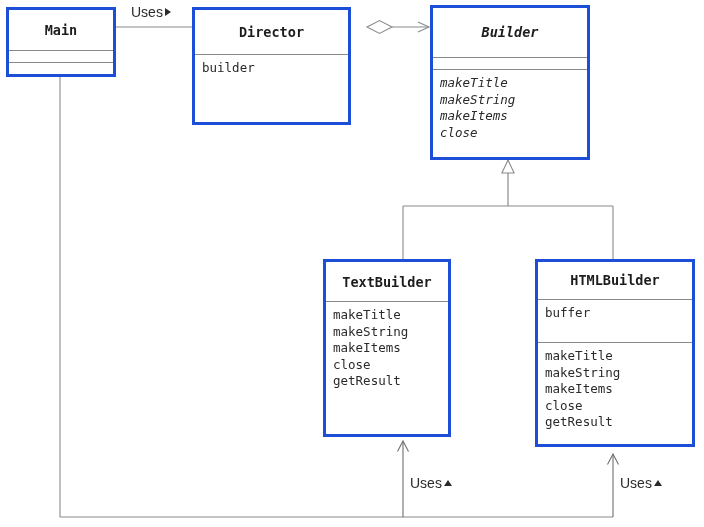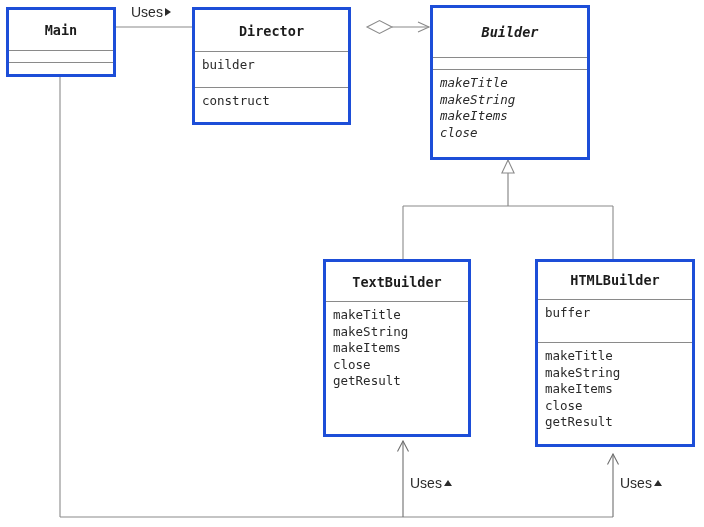--- a/index.html
+++ b/index.html
@@ -140,37 +140,34 @@
     <div class="uml-title" style="height:44px;">Main</div>
     <div class="uml-compartment empty" style="height:13px;"></div>
     <div class="uml-compartment empty" style="height:13px;"></div>
   </div>
 
   <div class="uml-class" style="left:192px; top:7px; width:159px; height:118px;">
     <div class="uml-title" style="height:44px;">Director</div>
     <div class="uml-compartment" style="height:37px;">
       <div class="member">builder</div>
     </div>
-    <div class="uml-compartment" style="height:37px;">
-      <div class="member">construct</div>
-    </div>
   </div>
 
   <div class="uml-class" style="left:430px; top:5px; width:160px; height:155px;">
     <div class="uml-title abstract" style="height:50px;">Builder</div>
     <div class="uml-compartment empty" style="height:13px;"></div>
     <div class="uml-compartment abstract" style="height:90px;">
       <div class="member">makeTitle</div>
       <div class="member">makeString</div>
       <div class="member">makeItems</div>
       <div class="member">close</div>
     </div>
   </div>
 
-  <div class="uml-class" style="left:323px; top:259px; width:148px; height:178px;">
+  <div class="uml-class" style="left:323px; top:259px; width:128px; height:178px;">
     <div class="uml-title" style="height:39px;">TextBuilder</div>
     <div class="uml-compartment" style="height:103px;">
       <div class="member">makeTitle</div>
       <div class="member">makeString</div>
       <div class="member">makeItems</div>
       <div class="member">close</div>
       <div class="member">getResult</div>
     </div>
   </div>
 

